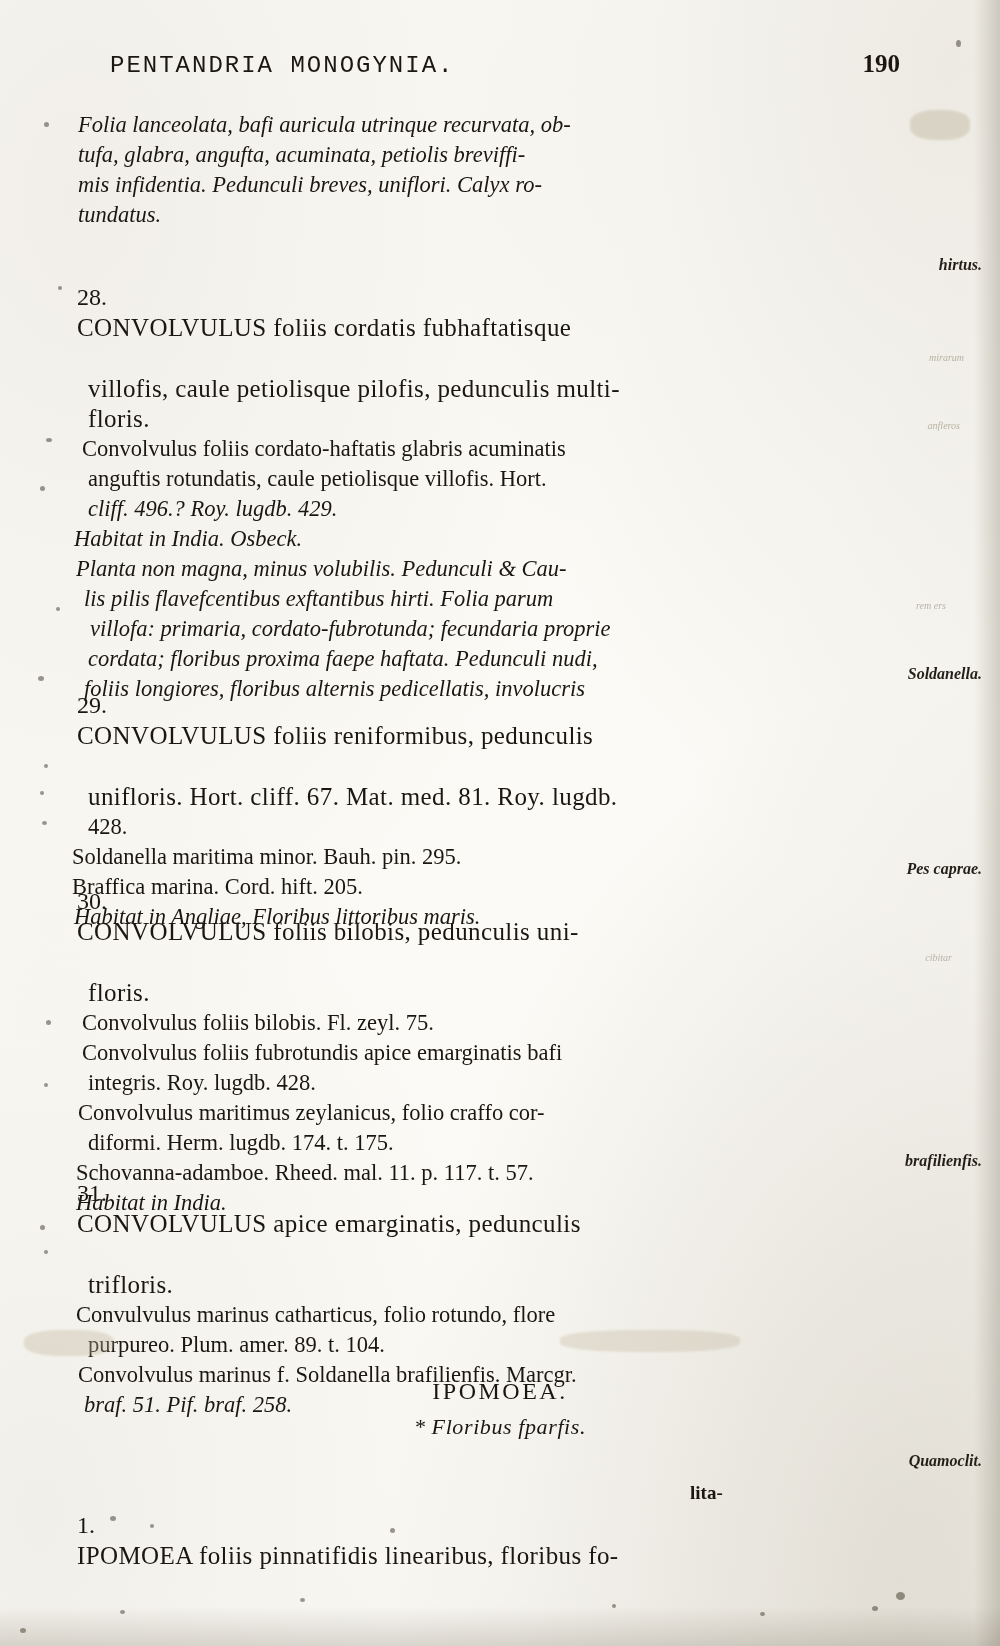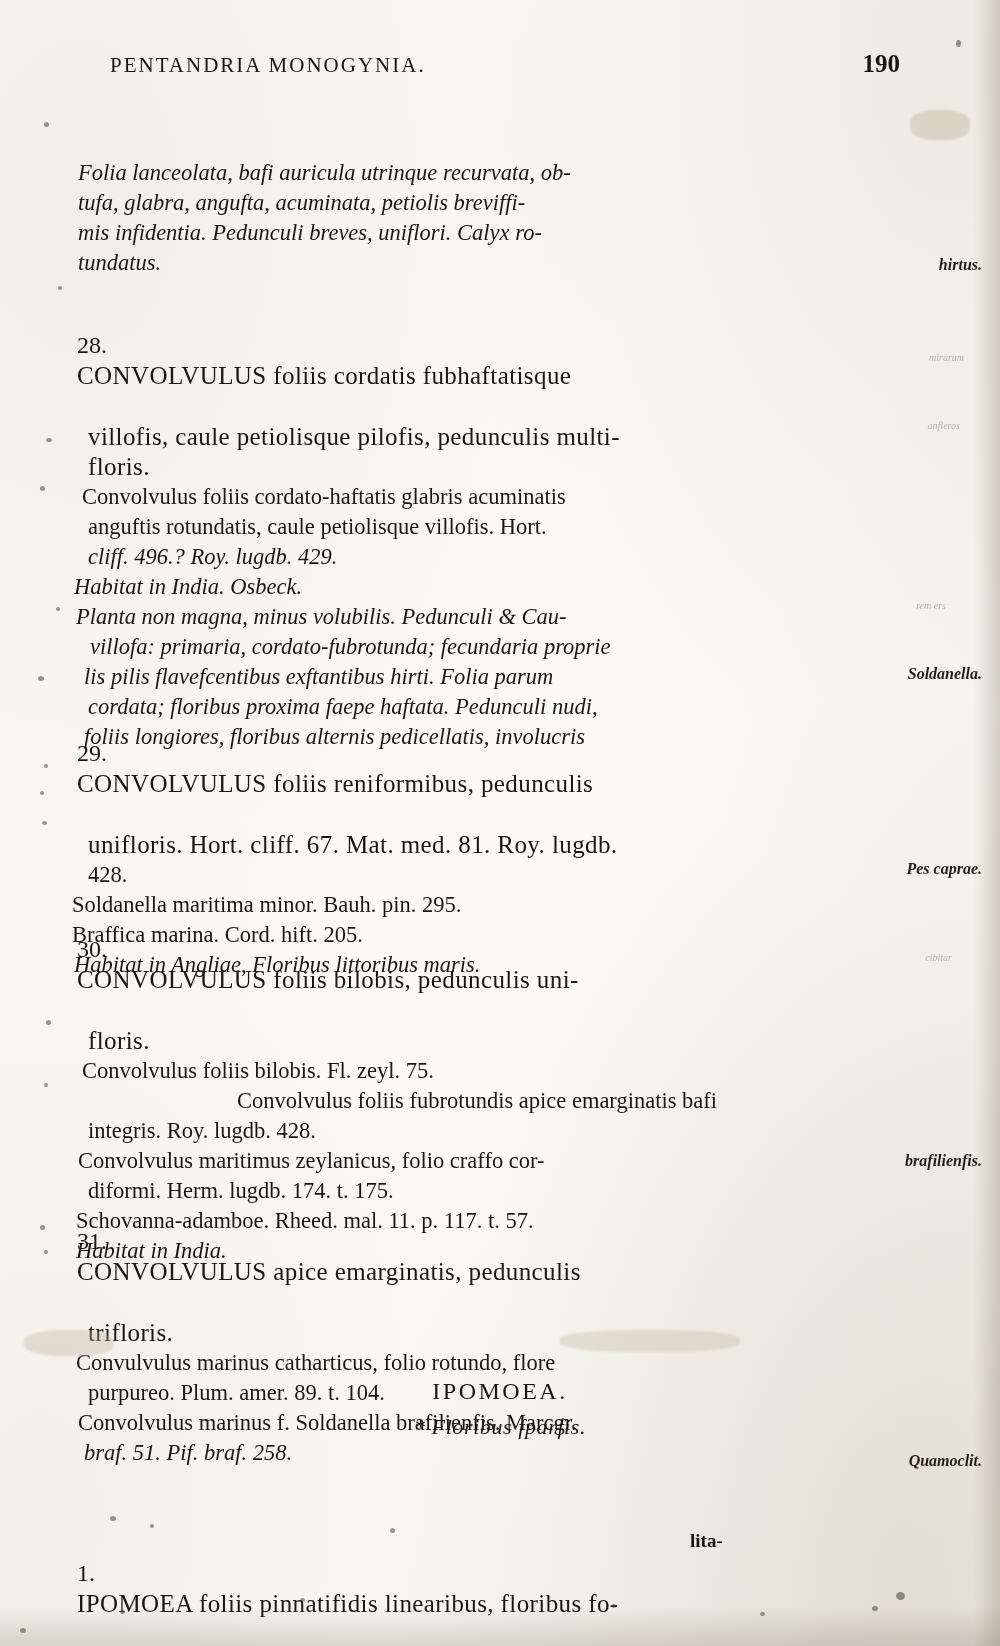--- a/index.html
+++ b/index.html
@@ -43,38 +43,38 @@
   
   .header {
     position: absolute;
     left: 110px;
     top: 50px;
     width: 790px;
     display: flex;
     align-items: baseline;
   }
   .header-title {
-    font-size: 21px;
+    font-size: 24px;
     letter-spacing: 2.0px;
     font-weight: 400;
     color: #1b1710;
+    font-family: Liberation Mono, monospace;
   }
   .header-page {
     margin-left: auto;
     font-size: 25px;
     font-weight: 700;
     letter-spacing: 0px;
     color: #1b1710;
   }
 
   
   .block {
     position: absolute;
     color: #1b1710;
-    margin-top: 48px;
   }
   .ln {
     font-size: 22.5px;
     line-height: 30px;
     white-space: pre;
   }
   .it { font-style: italic; }
   .sc { font-size: 25px; letter-spacing: 0.4px; }
   .num { font-size: 24px; }
 
@@ -170,22 +170,22 @@
         <span class="num">28.</span>
         <span class="sc">CONVOLVULUS foliis cordatis fubhaftatisque</span>
       </div>
       <div class="ln sc" style="padding-left:56px;">villofis, caule petiolisque pilofis, pedunculis multi-</div>
       <div class="ln sc" style="padding-left:56px;">floris.</div>
       <div class="ln" style="padding-left:50px;">Convolvulus foliis cordato-haftatis glabris acuminatis</div>
       <div class="ln" style="padding-left:56px;">anguftis rotundatis, caule petiolisque villofis. Hort.</div>
       <div class="ln it" style="padding-left:56px;">cliff. 496.? Roy. lugdb. 429.</div>
       <div class="ln it" style="padding-left:42px;">Habitat in India. Osbeck.</div>
       <div class="ln it" style="padding-left:44px;">Planta non magna, minus volubilis. Pedunculi &amp; Cau-</div>
+      <div class="ln it" style="padding-left:52px;">lis pilis flavefcentibus exftantibus hirti. Folia parum</div>
       <div class="ln it" style="padding-left:58px;">villofa: primaria, cordato-fubrotunda; fecundaria proprie</div>
-      <div class="ln it" style="padding-left:52px;">lis pilis flavefcentibus exftantibus hirti. Folia parum</div>
       <div class="ln it" style="padding-left:56px;">cordata; floribus proxima faepe haftata. Pedunculi nudi,</div>
       <div class="ln it" style="padding-left:52px;">foliis longiores, floribus alternis pedicellatis, involucris</div>
     </div>
     <div class="margin-note" style="top:256px;">hirtus.</div>
 
     <div class="block" style="left:32px; top:660px; width:840px;">
       <div class="ln">
         <span class="num">29.</span>
         <span class="sc">CONVOLVULUS foliis reniformibus, pedunculis</span>
       </div>
@@ -197,21 +197,21 @@
     </div>
     <div class="margin-note" style="top:665px;">Soldanella.</div>
 
     <div class="block" style="left:32px; top:856px; width:840px;">
       <div class="ln">
         <span class="num">30.</span>
         <span class="sc">CONVOLVULUS foliis bilobis, pedunculis uni-</span>
       </div>
       <div class="ln sc" style="padding-left:56px;">floris.</div>
       <div class="ln" style="padding-left:50px;">Convolvulus foliis bilobis. Fl. zeyl. 75.</div>
-      <div class="ln" style="padding-left:50px;text-align:center;">Convolvulus foliis fubrotundis apice emarginatis bafi</div>
+      <div class="ln" style="padding-left:50px;">Convolvulus foliis fubrotundis apice emarginatis bafi</div>
       <div class="ln" style="padding-left:56px;">integris. Roy. lugdb. 428.</div>
       <div class="ln" style="padding-left:46px;">Convolvulus maritimus zeylanicus, folio craffo cor-</div>
       <div class="ln" style="padding-left:56px;">diformi. Herm. lugdb. 174. t. 175.</div>
       <div class="ln" style="padding-left:44px;">Schovanna-adamboe. Rheed. mal. 11. p. 117. t. 57.</div>
       <div class="ln it" style="padding-left:44px;">Habitat in India.</div>
     </div>
     <div class="margin-note" style="top:860px;">Pes caprae.</div>
 
     <div class="block" style="left:32px; top:1148px; width:840px;">
       <div class="ln">

